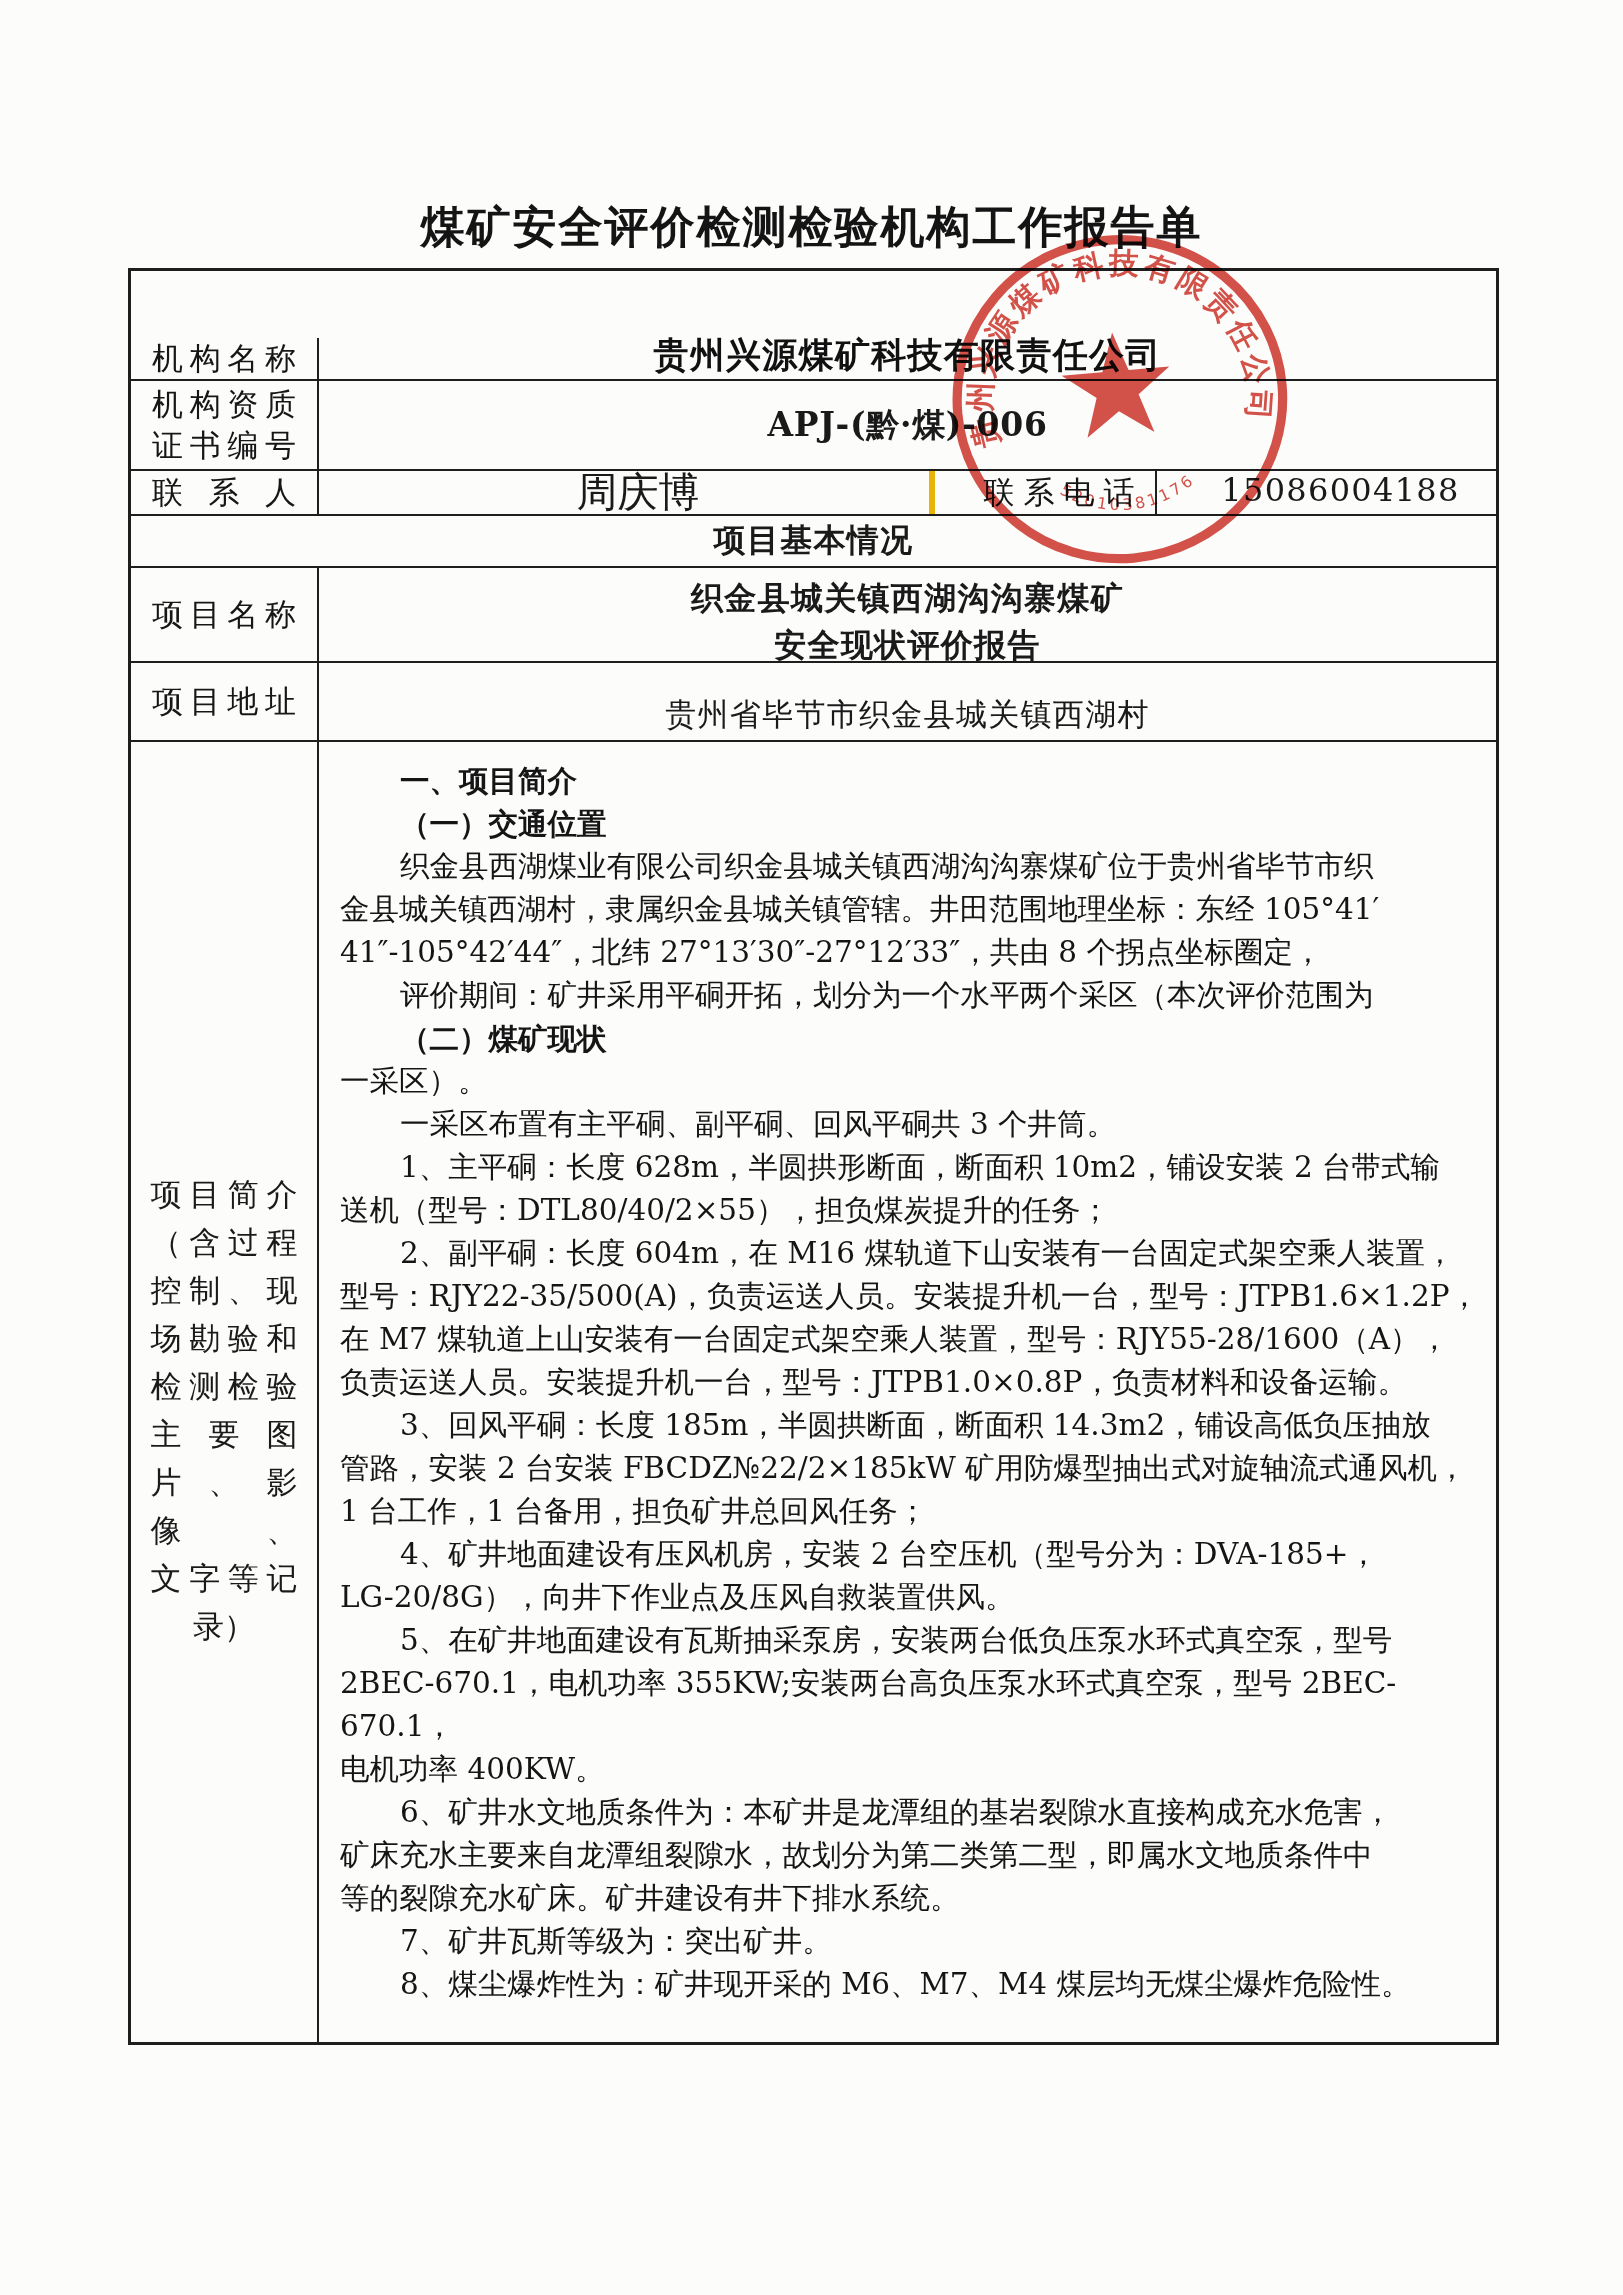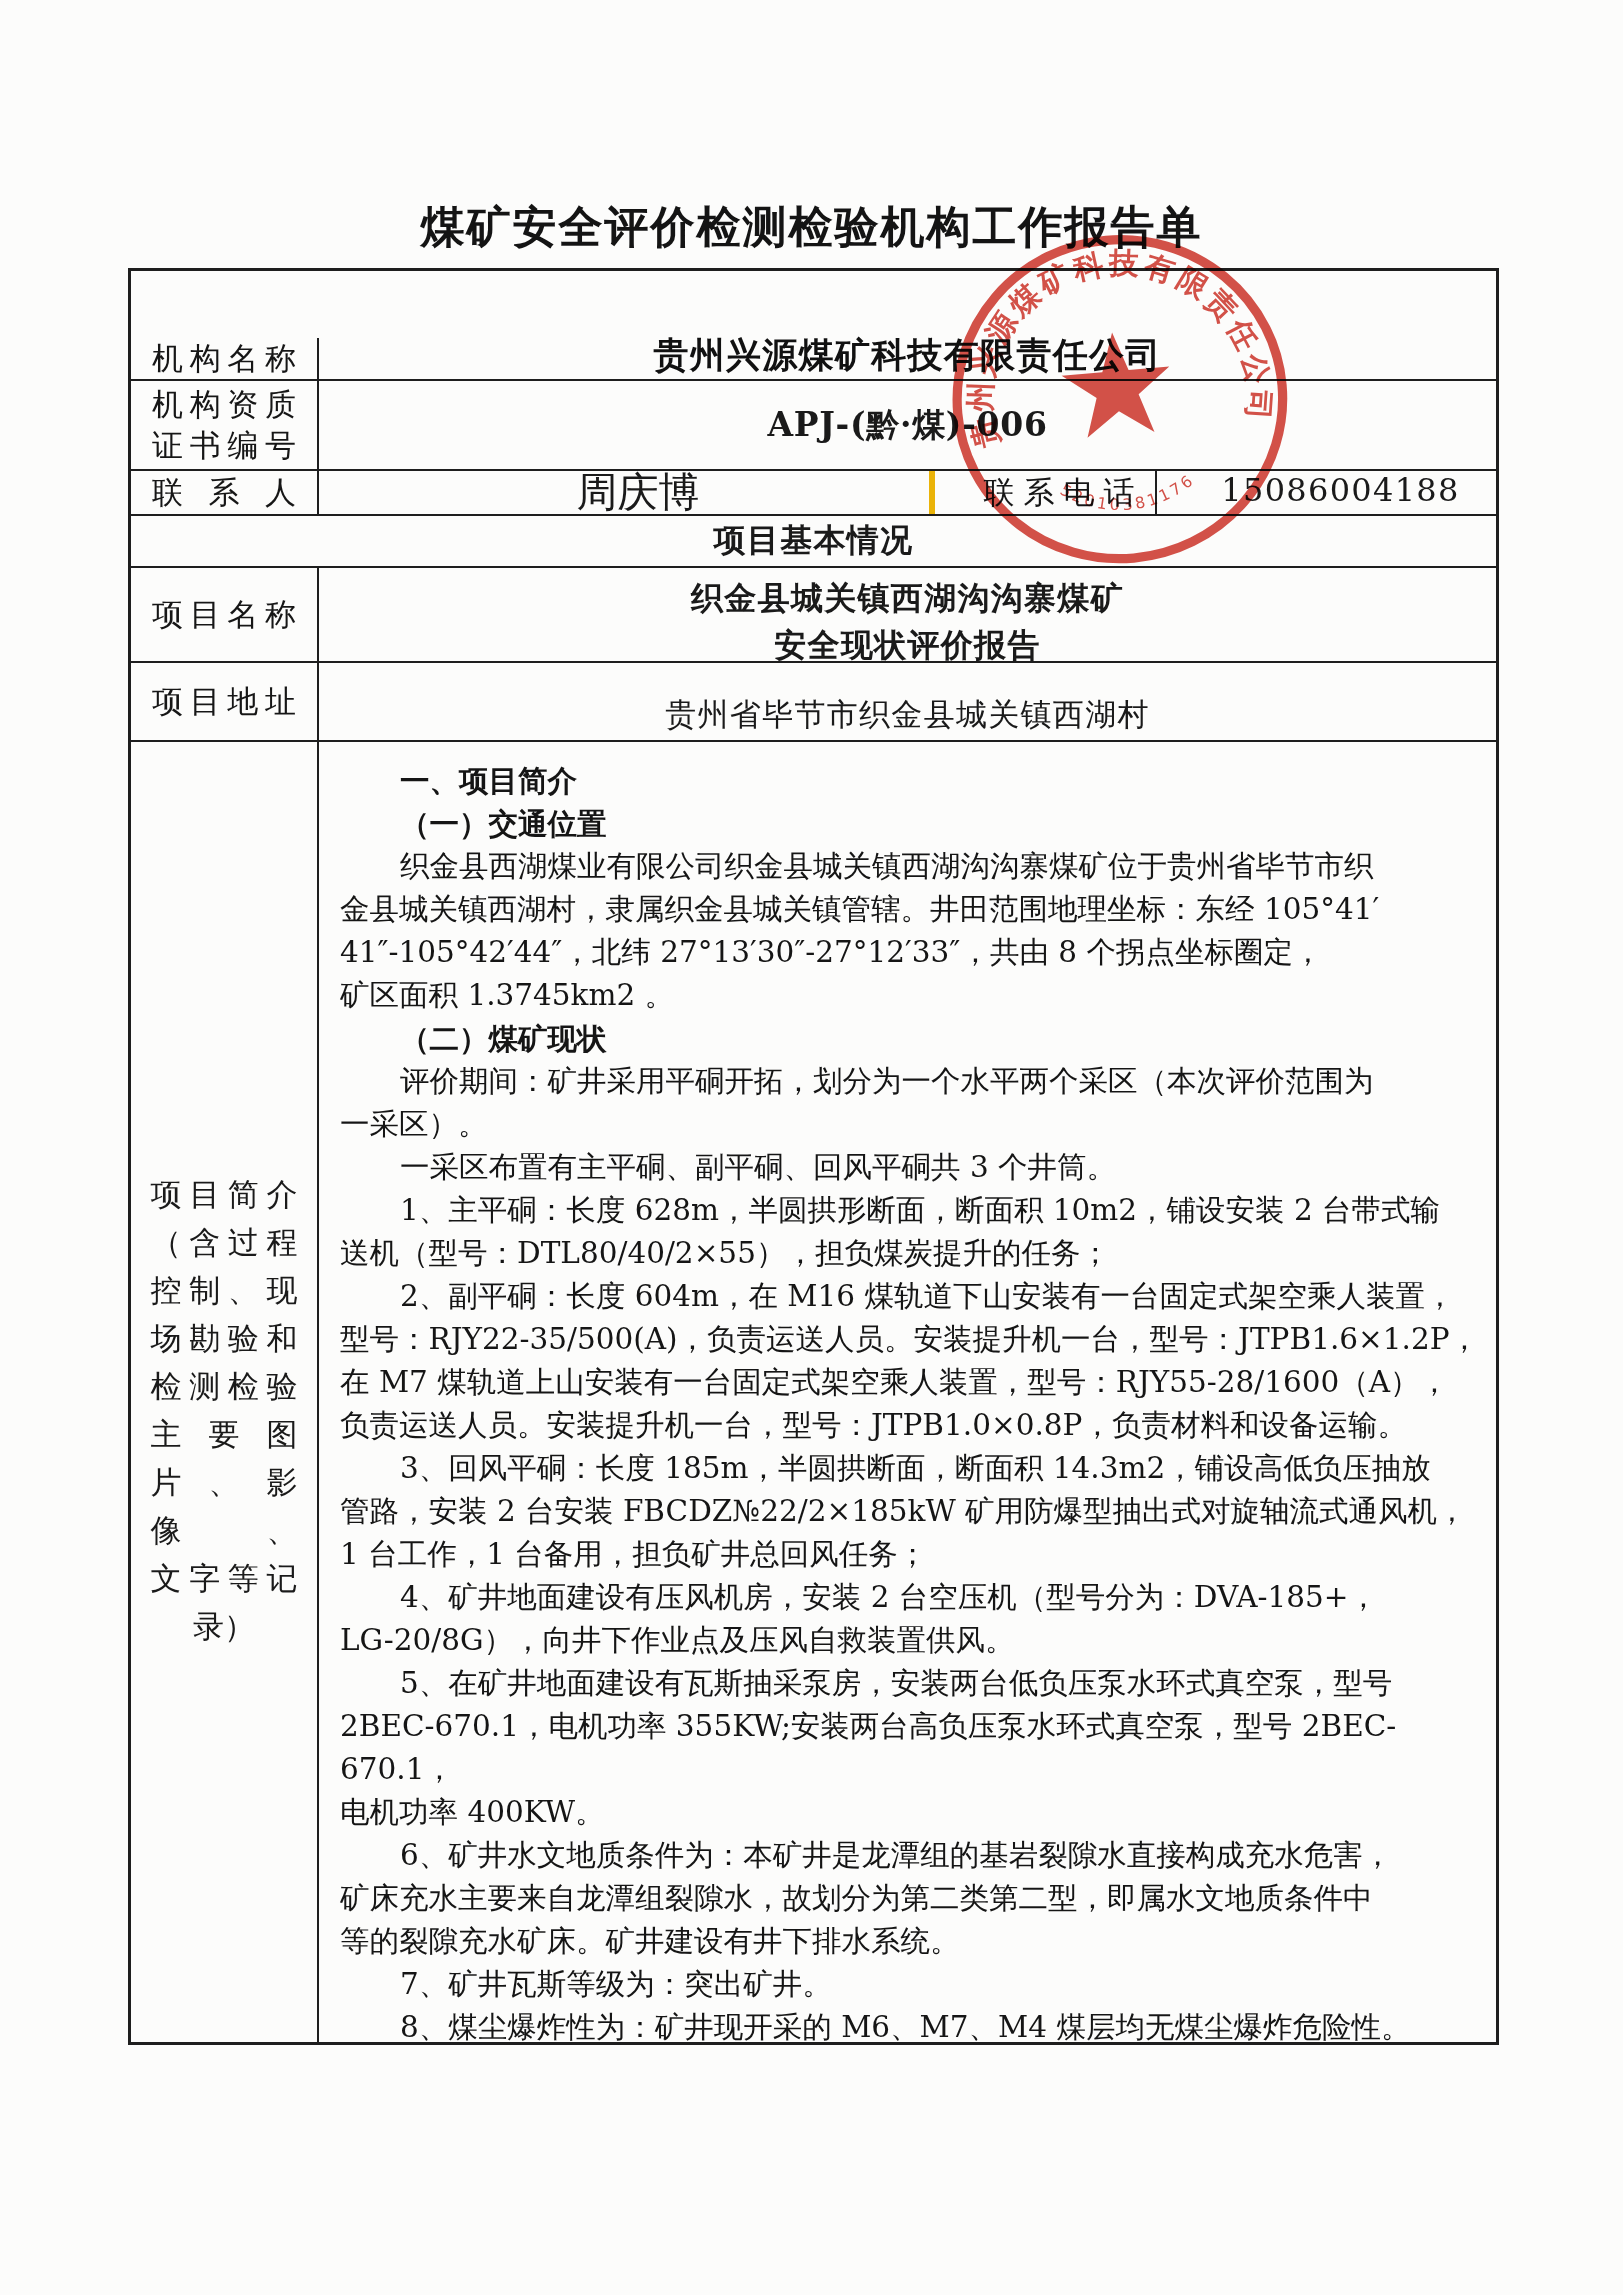--- a/index.html
+++ b/index.html
@@ -139,23 +139,22 @@
           <div>文字等记</div>
           <div>录）</div>
         </div>
     </div>
     <div class="intro-body">
         <div class="ind b">一、项目简介</div>
         <div class="ind b">（一）交通位置</div>
         <div class="ind">织金县西湖煤业有限公司织金县城关镇西湖沟沟寨煤矿位于贵州省毕节市织</div>
         <div>金县城关镇西湖村，隶属织金县城关镇管辖。井田范围地理坐标：东经 105°41′</div>
         <div>41″-105°42′44″，北纬 27°13′30″-27°12′33″，共由 8 个拐点坐标圈定，</div>
-        <div>矿区面积 1.3745km2 。</div>
+        <div class="ind">评价期间：矿井采用平硐开拓，划分为一个水平两个采区（本次评价范围为</div>
         <div class="ind b">（二）煤矿现状</div>
-        <div class="ind">评价期间：矿井采用平硐开拓，划分为一个水平两个采区（本次评价范围为</div>
         <div>一采区）。</div>
         <div class="ind">一采区布置有主平硐、副平硐、回风平硐共 3 个井筒。</div>
         <div class="ind">1、主平硐：长度 628m，半圆拱形断面，断面积 10m2，铺设安装 2 台带式输</div>
         <div>送机（型号：DTL80/40/2×55），担负煤炭提升的任务；</div>
         <div class="ind">2、副平硐：长度 604m，在 M16 煤轨道下山安装有一台固定式架空乘人装置，</div>
         <div>型号：RJY22-35/500(A)，负责运送人员。安装提升机一台，型号：JTPB1.6×1.2P，</div>
         <div>在 M7 煤轨道上山安装有一台固定式架空乘人装置，型号：RJY55-28/1600（A），</div>
         <div>负责运送人员。安装提升机一台，型号：JTPB1.0×0.8P，负责材料和设备运输。</div>
         <div class="ind">3、回风平硐：长度 185m，半圆拱断面，断面积 14.3m2，铺设高低负压抽放</div>
         <div>管路，安装 2 台安装 FBCDZ№22/2×185kW 矿用防爆型抽出式对旋轴流式通风机，</div>

